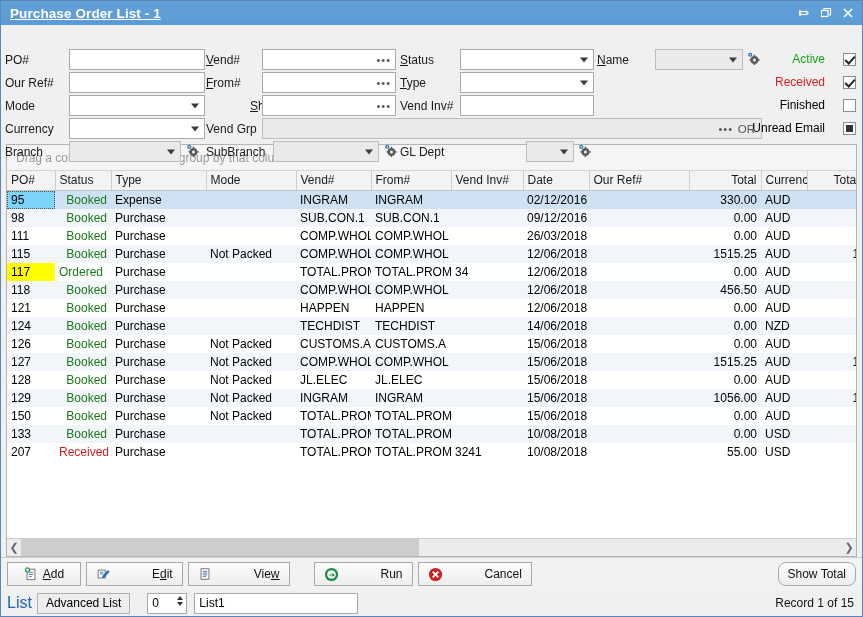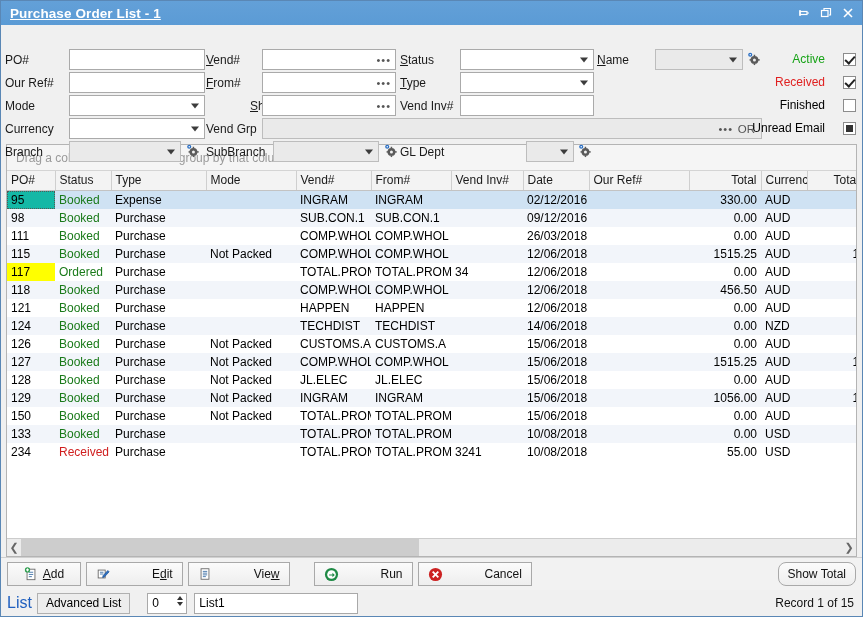--- a/index.html
+++ b/index.html
@@ -124,25 +124,25 @@
     padding:2px 4px 2px 4px;
     height:18px;
     white-space:nowrap;overflow:hidden;
     box-sizing:border-box;
     border:none;
   }
   tbody td.num{text-align:right;}
   tbody tr.alt{background:#f2f5fa;}
   tbody tr.sel td{background:#cfe2f3;}
   tbody tr.sel td.first{
-    background:#14b8a6;
+    background:#7dd3fc;
     outline:1px dotted #555;
     outline-offset:-1px;
   }
-  td.stat-booked{color:#1a7a1a;}
+  td.stat-booked{color:#1a7a1a;text-align:right;}
   td.stat-ordered{color:#1a7a1a;}
   td.stat-received{color:#d01f1f;}
   td.po-hl{background:#ffff00 !important;}
   
   .hscroll{
     flex:0 0 auto;height:17px;background:#ececec;
     border-top:1px solid #cccccc;
     display:flex;align-items:center;position:relative;
   }
   .hs-arrow{width:14px;height:17px;display:flex;align-items:center;justify-content:center;color:#666;font-size:11px;}
@@ -605,21 +605,21 @@
               <td class="">TOTAL.PROM</td>
               <td class="">TOTAL.PROM</td>
               <td class=""></td>
               <td class="">10/08/2018</td>
               <td class=""></td>
               <td class="num">0.00</td>
               <td class="">USD</td>
               <td class="num">0.00</td>
             </tr>
             <tr class="">
-              <td class="first">234</td>
+              <td class="first">207</td>
               <td class="stat-received">Received</td>
               <td class="">Purchase</td>
               <td class=""></td>
               <td class="">TOTAL.PROM</td>
               <td class="">TOTAL.PROM</td>
               <td class="">3241</td>
               <td class="">10/08/2018</td>
               <td class=""></td>
               <td class="num">55.00</td>
               <td class="">USD</td>

